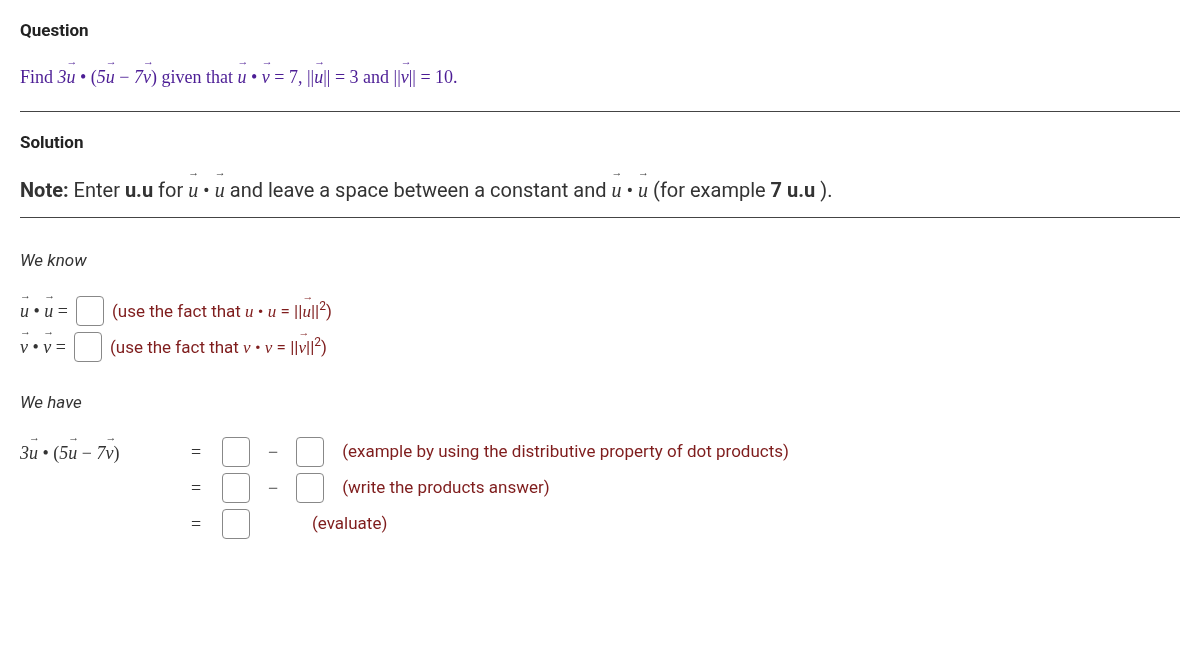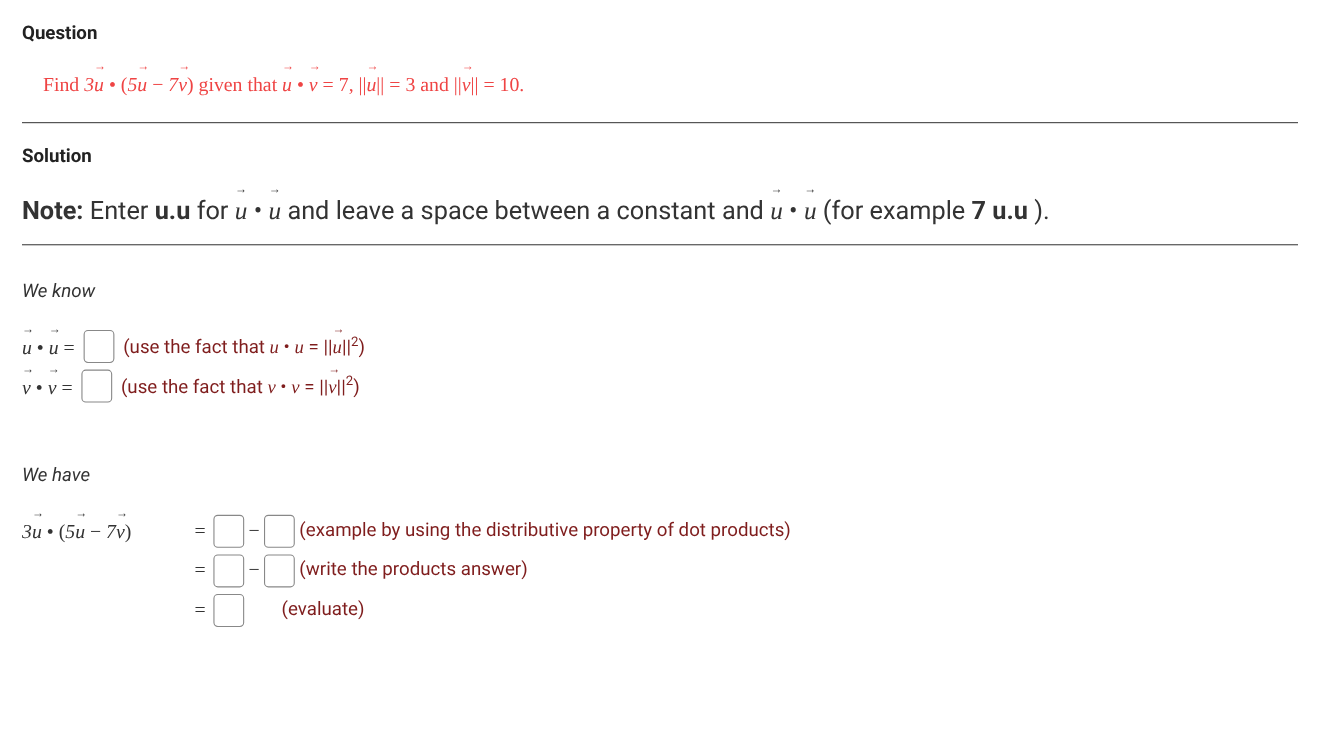--- a/index.html
+++ b/index.html
@@ -14,31 +14,30 @@
   }
   h3.section-head {
     font-size: 17px;
     font-weight: 700;
     color: #222;
     margin: 0 0 18px 0;
   }
   .question-text {
     font-family: Georgia, "Times New Roman", serif;
     font-size: 18px;
-    color: #ef4444;
+    color: #4c1d95;
     margin-bottom: 20px;
-    margin-left: 19px;
   }
   hr.divider {
     border: none;
     border-top: 1px solid #444;
     margin: 12px 0 18px 0;
   }
   .note {
-    font-size: 23px;
+    font-size: 20px;
     color: #333;
     margin: 0 0 6px 0;
   }
   .note b { font-weight: 700; }
   .vec {
     font-style: italic;
     font-family: Georgia, "Times New Roman", serif;
     position: relative;
     display: inline-block;
     padding-top: 2px;
@@ -89,21 +88,21 @@
   .norm-l, .norm-r {
     font-family: Georgia, "Times New Roman", serif;
   }
   sup.sq { font-size: 12px; vertical-align: super; }
   .step-block {
     margin-top: 20px;
   }
   .step-row {
     display: flex;
     align-items: center;
-    gap: 4px;
+    gap: 18px;
     margin: 6px 0;
     font-family: Georgia, "Times New Roman", serif;
     font-size: 18px;
   }
   .step-lhs {
     min-width: 150px;
     text-align: left;
   }
   .step-lhs.empty {
     min-width: 150px;
@@ -150,21 +149,21 @@
 <div class="eq-row">
   <span class="lhs">
     <span class="vec">v</span> <span>•</span> <span class="vec">v</span> <span>=</span>
   </span>
   <span class="answer-box"></span>
   <span class="hint">
     <span>(use the fact that </span><span class="mi">v</span> <span>•</span> <span class="mi">v</span><span> = </span><span>||</span><span class="vec">v</span><span>||</span><sup class="sq">2</sup><span>)</span>
   </span>
 </div>
 
-<div class="sub-title" style="margin-top:54px;">We have</div>
+<div class="sub-title" style="margin-top:28px;">We have</div>
 
 <div class="step-block">
 
   <div class="step-row">
     <span class="step-lhs">
       <span class="mi">3</span><span class="vec">u</span> <span>•</span> <span>(</span><span class="mi">5</span><span class="vec">u</span> <span>−</span> <span class="mi">7</span><span class="vec">v</span><span>)</span>
     </span>
     <span class="eqsign">=</span>
     <span class="answer-box"></span>
     <span class="minus">−</span>

